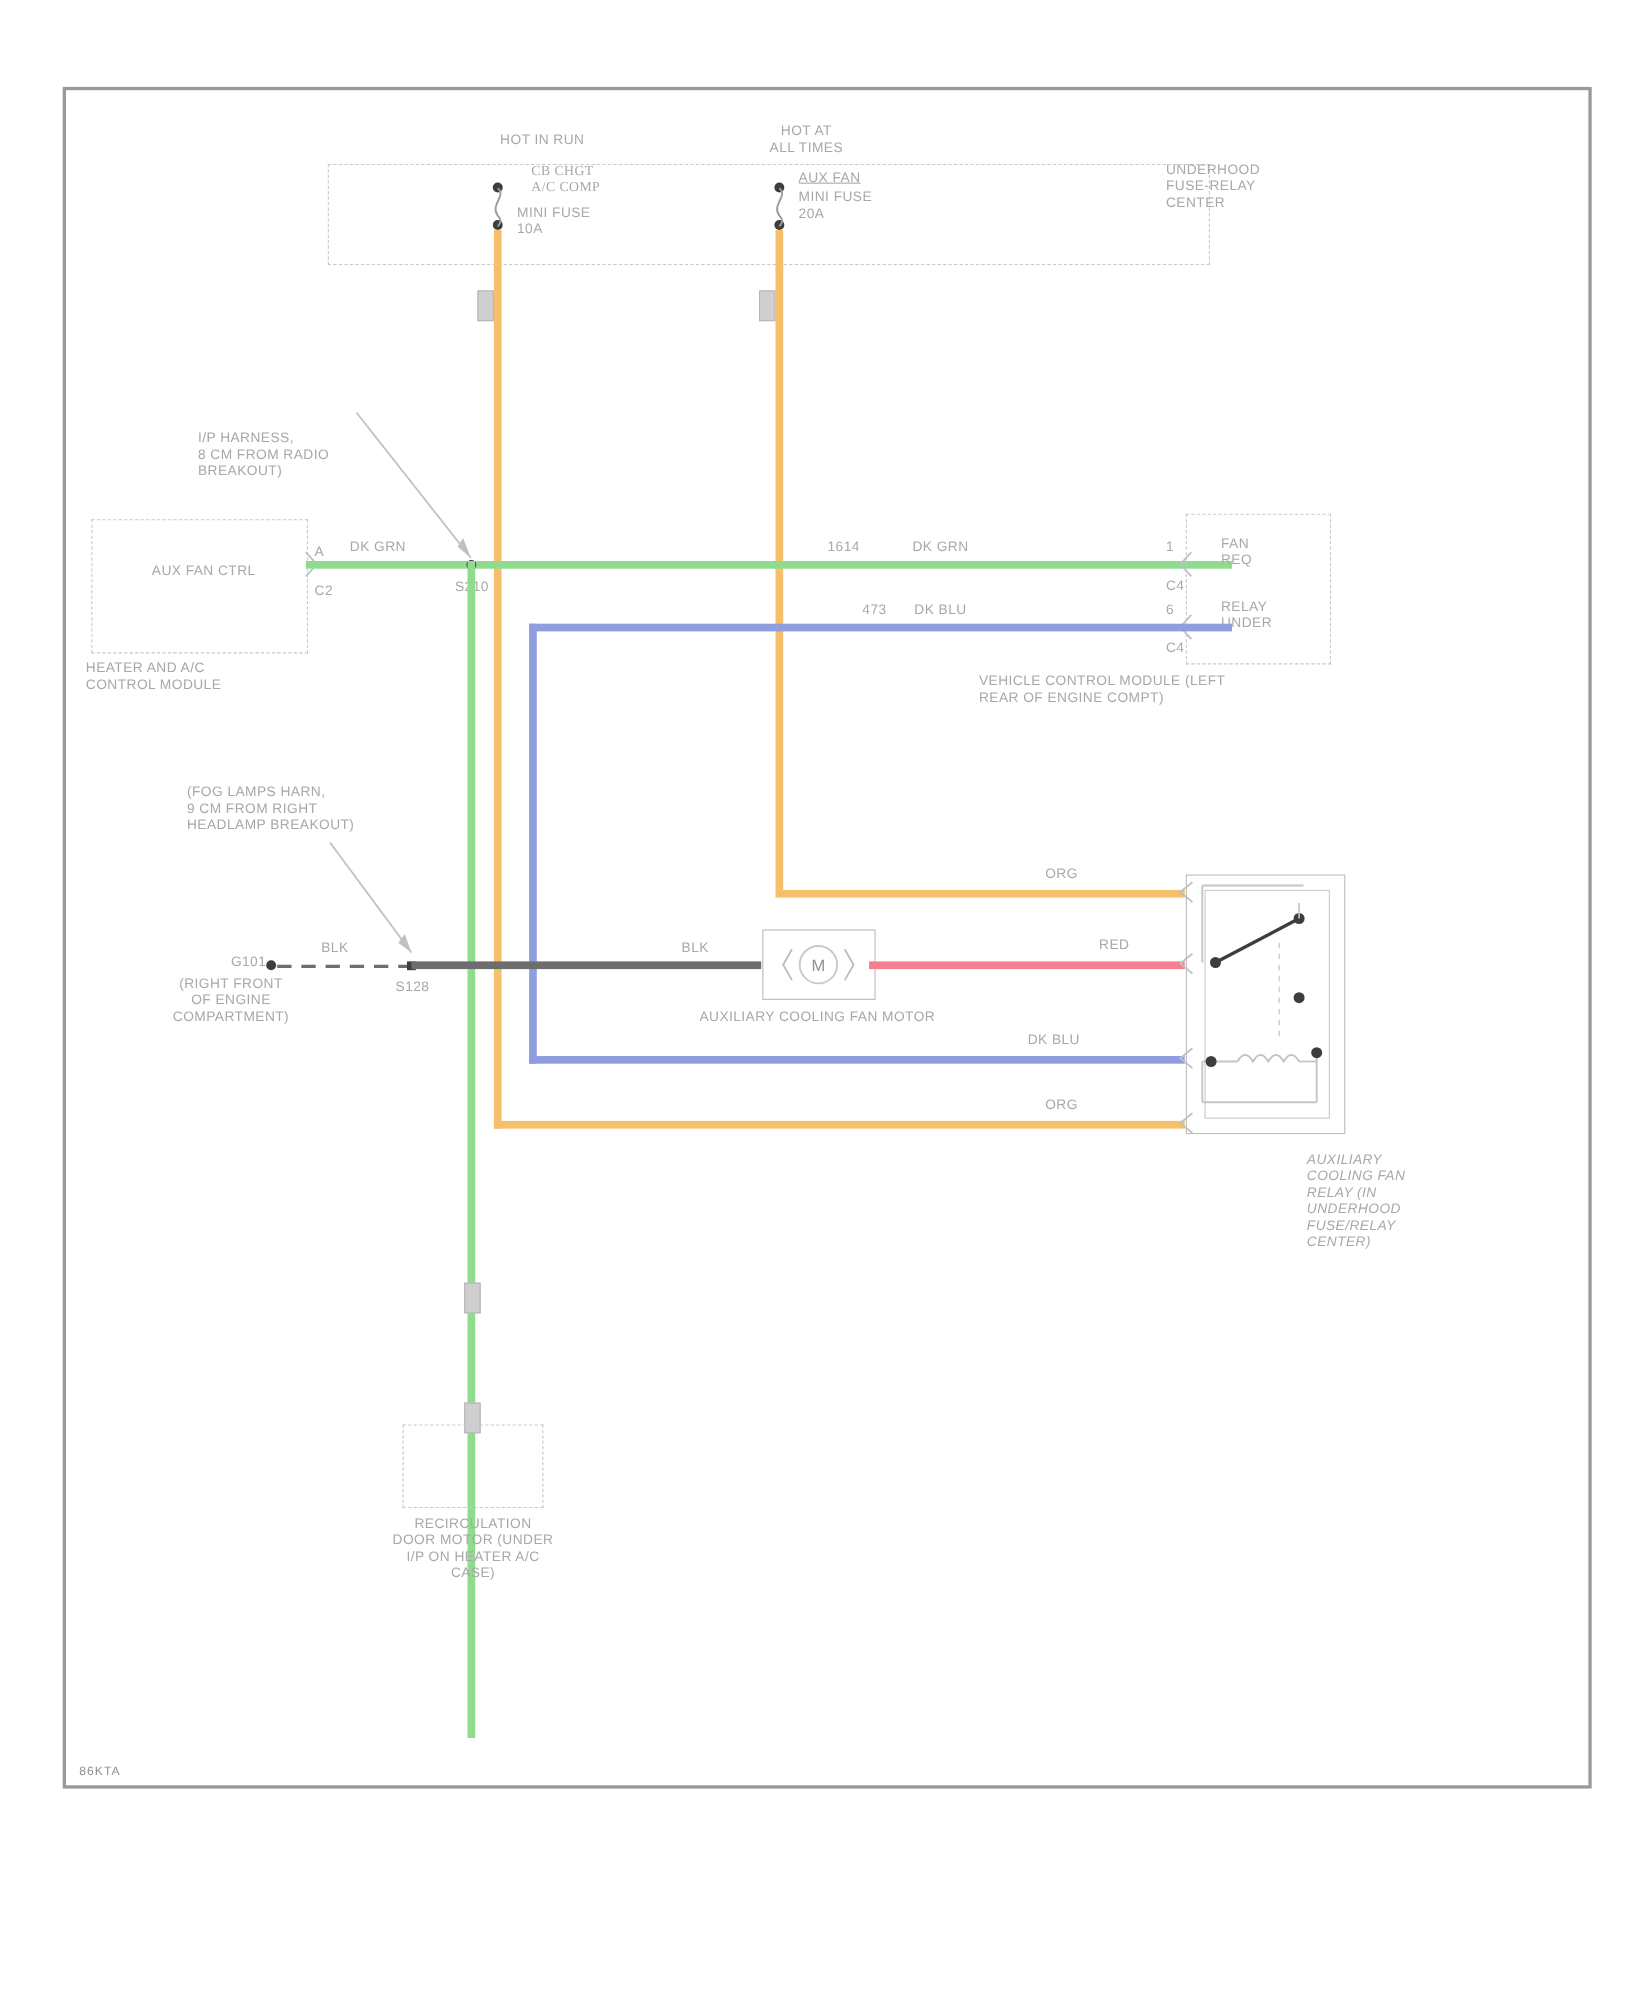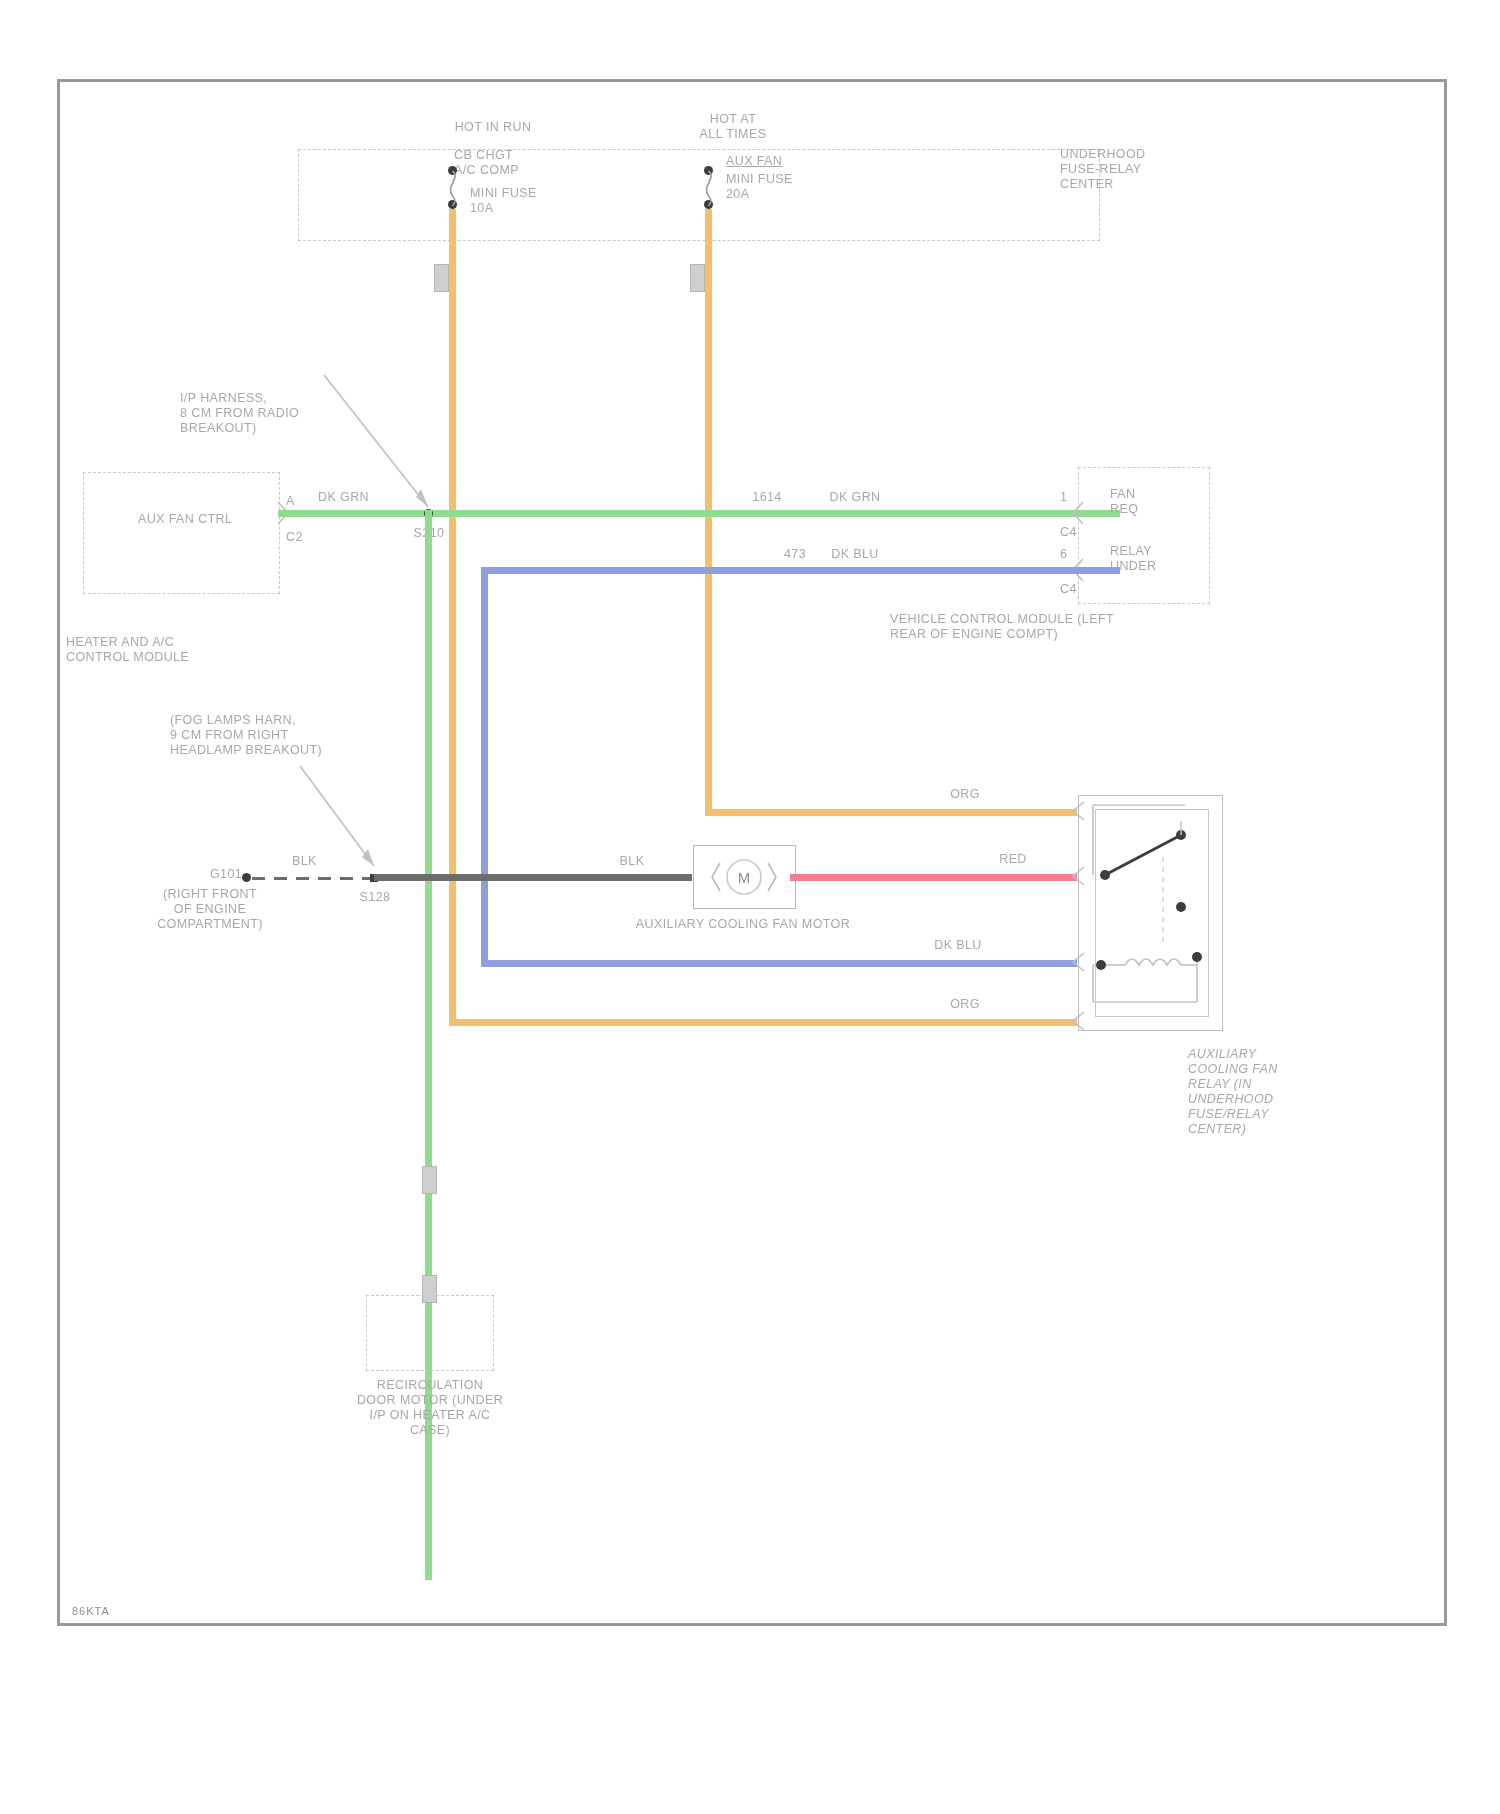--- a/index.html
+++ b/index.html
@@ -33,21 +33,21 @@
 
     <div class="dash-box" style="left:238px;top:67px;width:800px;height:90px;"></div>
 
     <div class="lbl c" style="left:417px;top:38px;padding-left:32px;">HOT IN RUN</div>
     <div class="lbl c" style="left:673px;top:30px;">HOT AT
 ALL TIMES</div>
     <div class="lbl" style="left:1000px;top:65px;">UNDERHOOD
 FUSE-RELAY
 CENTER</div>
 
-    <div class="lbl" style="left:394px;top:66px;">CB CHGT
+    <div class="lbl" style="left:423px;top:66px;font-family:Liberation Serif, serif;">CB CHGT
 A/C COMP</div>
     <div class="lbl" style="left:410px;top:104px;">MINI FUSE
 10A</div>
     <div class="dot" style="left:388px;top:84px;"></div>
     <div class="dot" style="left:388px;top:118px;"></div>
     <svg style="position:absolute;left:383px;top:84px;width:22px;height:42px;">
       <path d="M9.5 5 C 18 12, 2 20, 9.5 30 C 15 36, 10 38, 9.5 40" stroke="#9b9b9b" stroke-width="1.7" fill="none"></path>
     </svg>
 
     <div class="lbl" style="left:666px;top:72px;text-decoration:underline;">AUX FAN</div>
@@ -68,21 +68,21 @@
     <div class="lbl c" style="left:905px;top:915px;">ORG</div>
 
     <div class="wire v org" style="left:645px;top:127px;height:600px;"></div>
     <div class="wire h org" style="left:645px;top:727px;width:372px;"></div>
     <div class="lbl c" style="left:905px;top:705px;">ORG</div>
 
     <div class="dash-box" style="left:23px;top:390px;width:195px;height:120px;"></div>
     <div class="lbl" style="left:78px;top:430px;">AUX FAN CTRL</div>
     <div class="lbl" style="left:226px;top:412px;">A</div>
     <div class="lbl" style="left:226px;top:448px;">C2</div>
-    <div class="lbl" style="left:6px;top:518px;margin-top:35px;">HEATER AND A/C
+    <div class="lbl" style="left:18px;top:518px;">HEATER AND A/C
 CONTROL MODULE</div>
 
     <svg style="position:absolute;left:216px;top:420px;width:14px;height:22px;">
       <path d="M2 0 L12 11 L2 22" stroke="#c0c0c0" stroke-width="1.6" fill="none"></path>
     </svg>
 
     <div class="wire h grn" style="left:218px;top:428px;width:842px;"></div>
     <div class="lbl" style="left:258px;top:408px;">DK GRN</div>
     <div class="lbl c" style="left:707px;top:408px;">1614</div>
     <div class="lbl c" style="left:795px;top:408px;">DK GRN</div>

